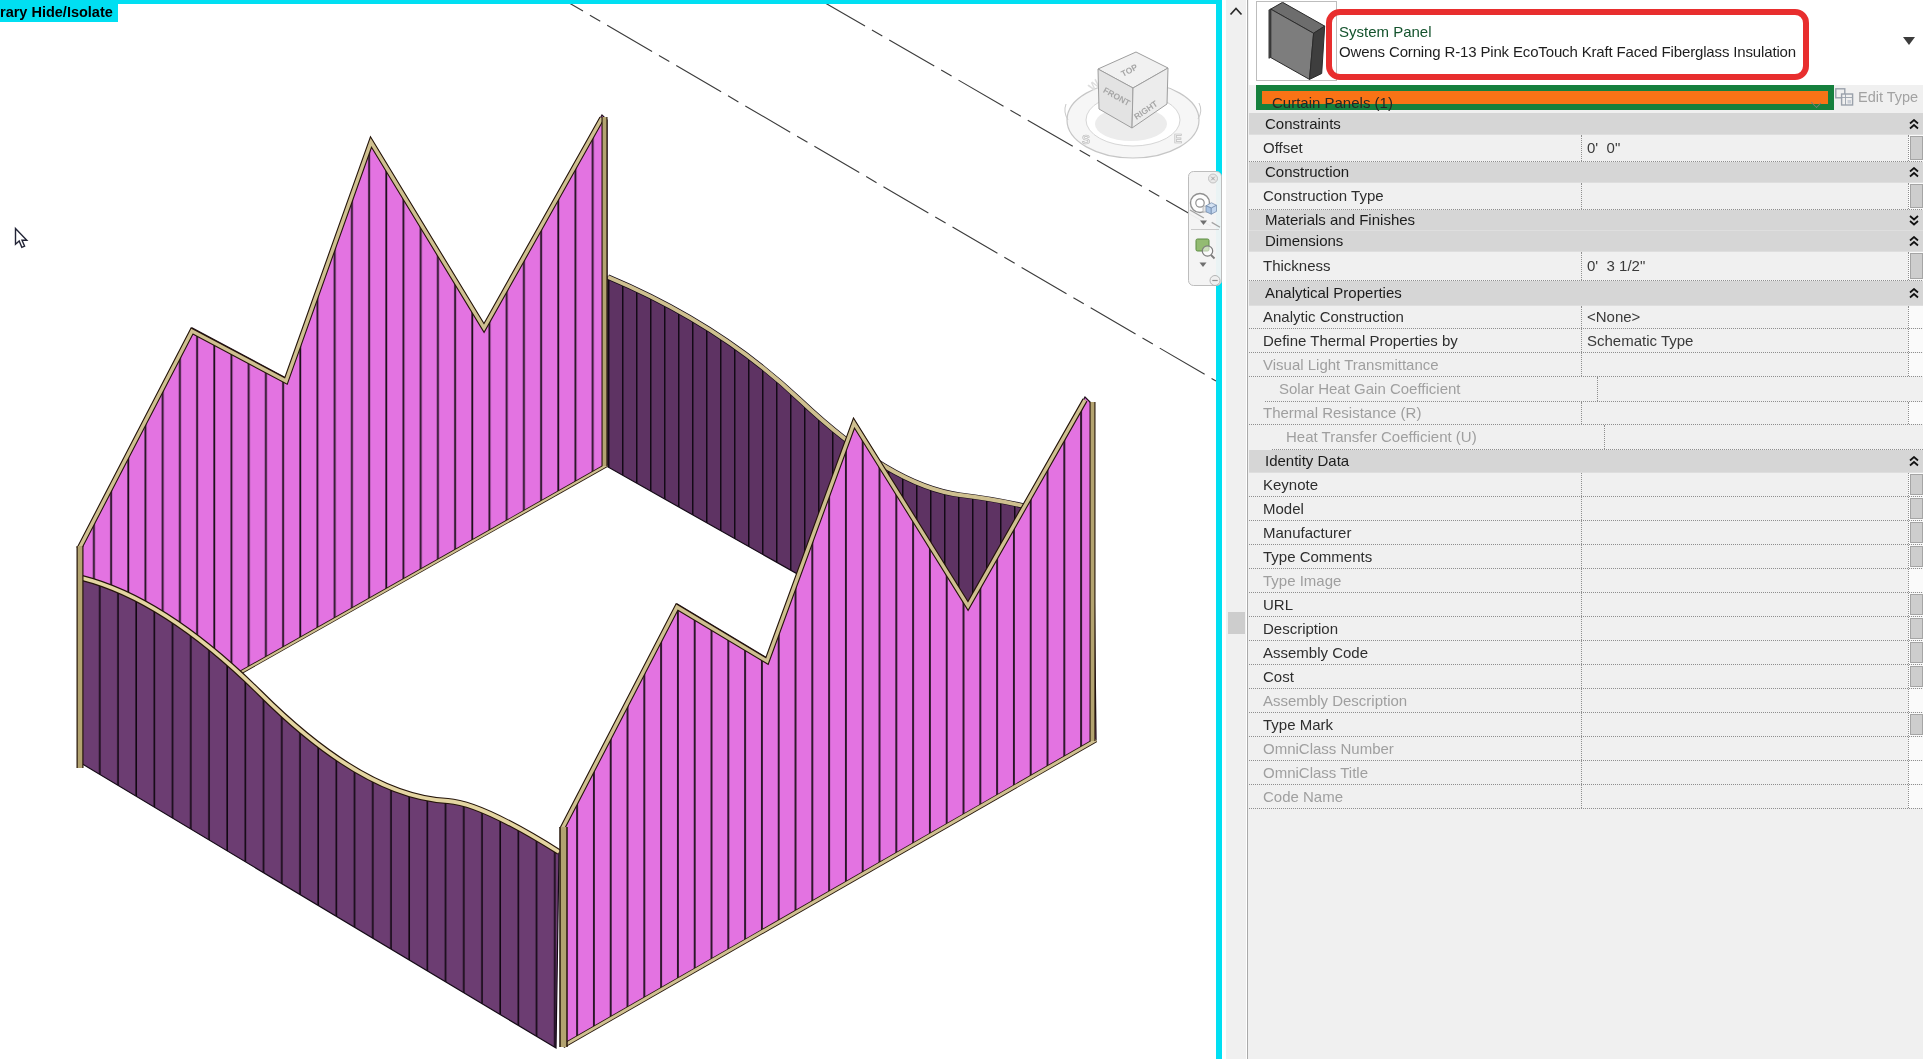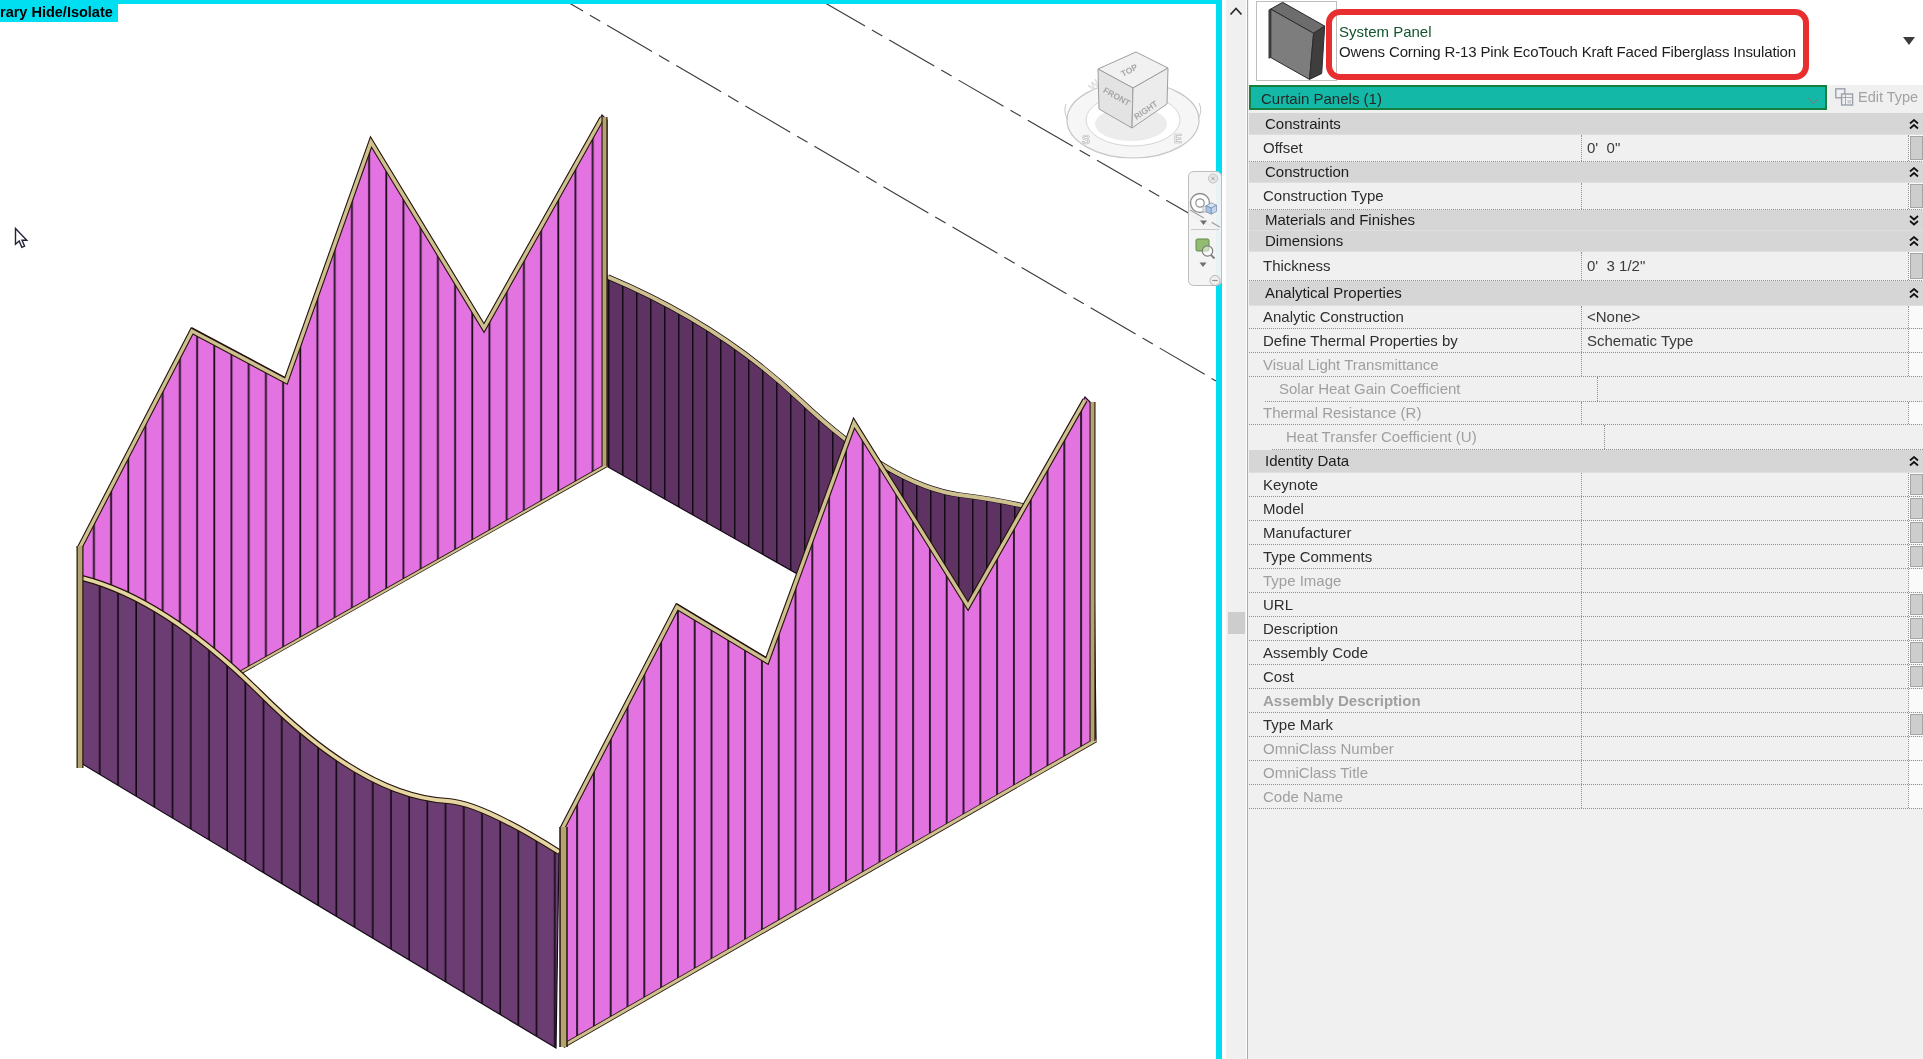--- a/index.html
+++ b/index.html
@@ -23,22 +23,22 @@
   #palette { position:absolute; left:1247px; top:0; width:676px; height:1059px; background:#f0f0f0;
       border-left:1px solid #a9a9a9; }
   #paltop { position:absolute; left:1px; top:0; width:675px; height:85px; background:#ffffff; }
   #preview { position:absolute; left:8px; top:1px; width:81px; height:80px; background:#fff; border:1px solid #bdbdbd; }
   #redbox { position:absolute; left:78px; top:9px; width:483px; height:71px; border:6px solid #e82e2e; border-radius:14px; }
   #tsel1 { position:absolute; left:91px; top:23px; font-size:15px; color:#14532d; }
   #tsel2 { position:absolute; left:91px; top:43px; font-size:15px; color:#1e1e1e; letter-spacing:-0.15px; }
   #tselarrow { position:absolute; left:655px; top:37px; width:0; height:0;
       border-left:6.5px solid transparent; border-right:6.5px solid transparent; border-top:8px solid #3c3c3c; }
 
-  #combo { position:absolute; left:1px; top:85px; width:578px; height:25px; background:#14b8a6;
-      border:2px solid #15803d; }
+  #combo { position:absolute; left:8px; top:85px; width:578px; height:25px; background:#f97316;
+      border:6px solid #15803d; }
   #combo .t { position:absolute; left:10px; top:3px; font-size:15px; color:#262626; }
   #combo .chv { position:absolute; right:8px; top:8px; width:8px; height:8px; border-right:1.6px solid #7a7a7a;
       border-bottom:1.6px solid #7a7a7a; transform:rotate(45deg) scale(1,.8); }
   #edittype { position:absolute; left:580px; top:85px; width:110px; height:25px; }
   #edittype .txt { position:absolute; left:30px; top:4px; font-size:14.5px; color:#a2a2a2; white-space:nowrap; }
 
   
   .trow { position:absolute; left:1px; width:675px; }
   .trow.cat { background:#d6d6d6; border-bottom:1px solid #dedede; }
   .clab { position:absolute; left:5px; top:50%; transform:translateY(-54%); font-size:15px; color:#1c1c1c;margin-left:11px; }
@@ -353,21 +353,21 @@
           <span class="rbtn"></span>
         </span>
       </div>
 <div class="trow prop" style="top:665px;height:24px;">
         <span class="plab">Cost</span>
         <span class="vcell"></span>
         <span class="rmar">
           <span class="rbtn"></span>
         </span>
       </div>
-<div class="trow prop" style="top:689px;height:24px;font-weight:bold;">
+<div class="trow prop" style="top:689px;height:24px;">
         <span class="plab gray">Assembly Description</span>
         <span class="vcell"></span>
         <span class="rmar"></span>
       </div>
 <div class="trow prop" style="top:713px;height:24px;">
         <span class="plab">Type Mark</span>
         <span class="vcell"></span>
         <span class="rmar">
           <span class="rbtn"></span>
         </span>

